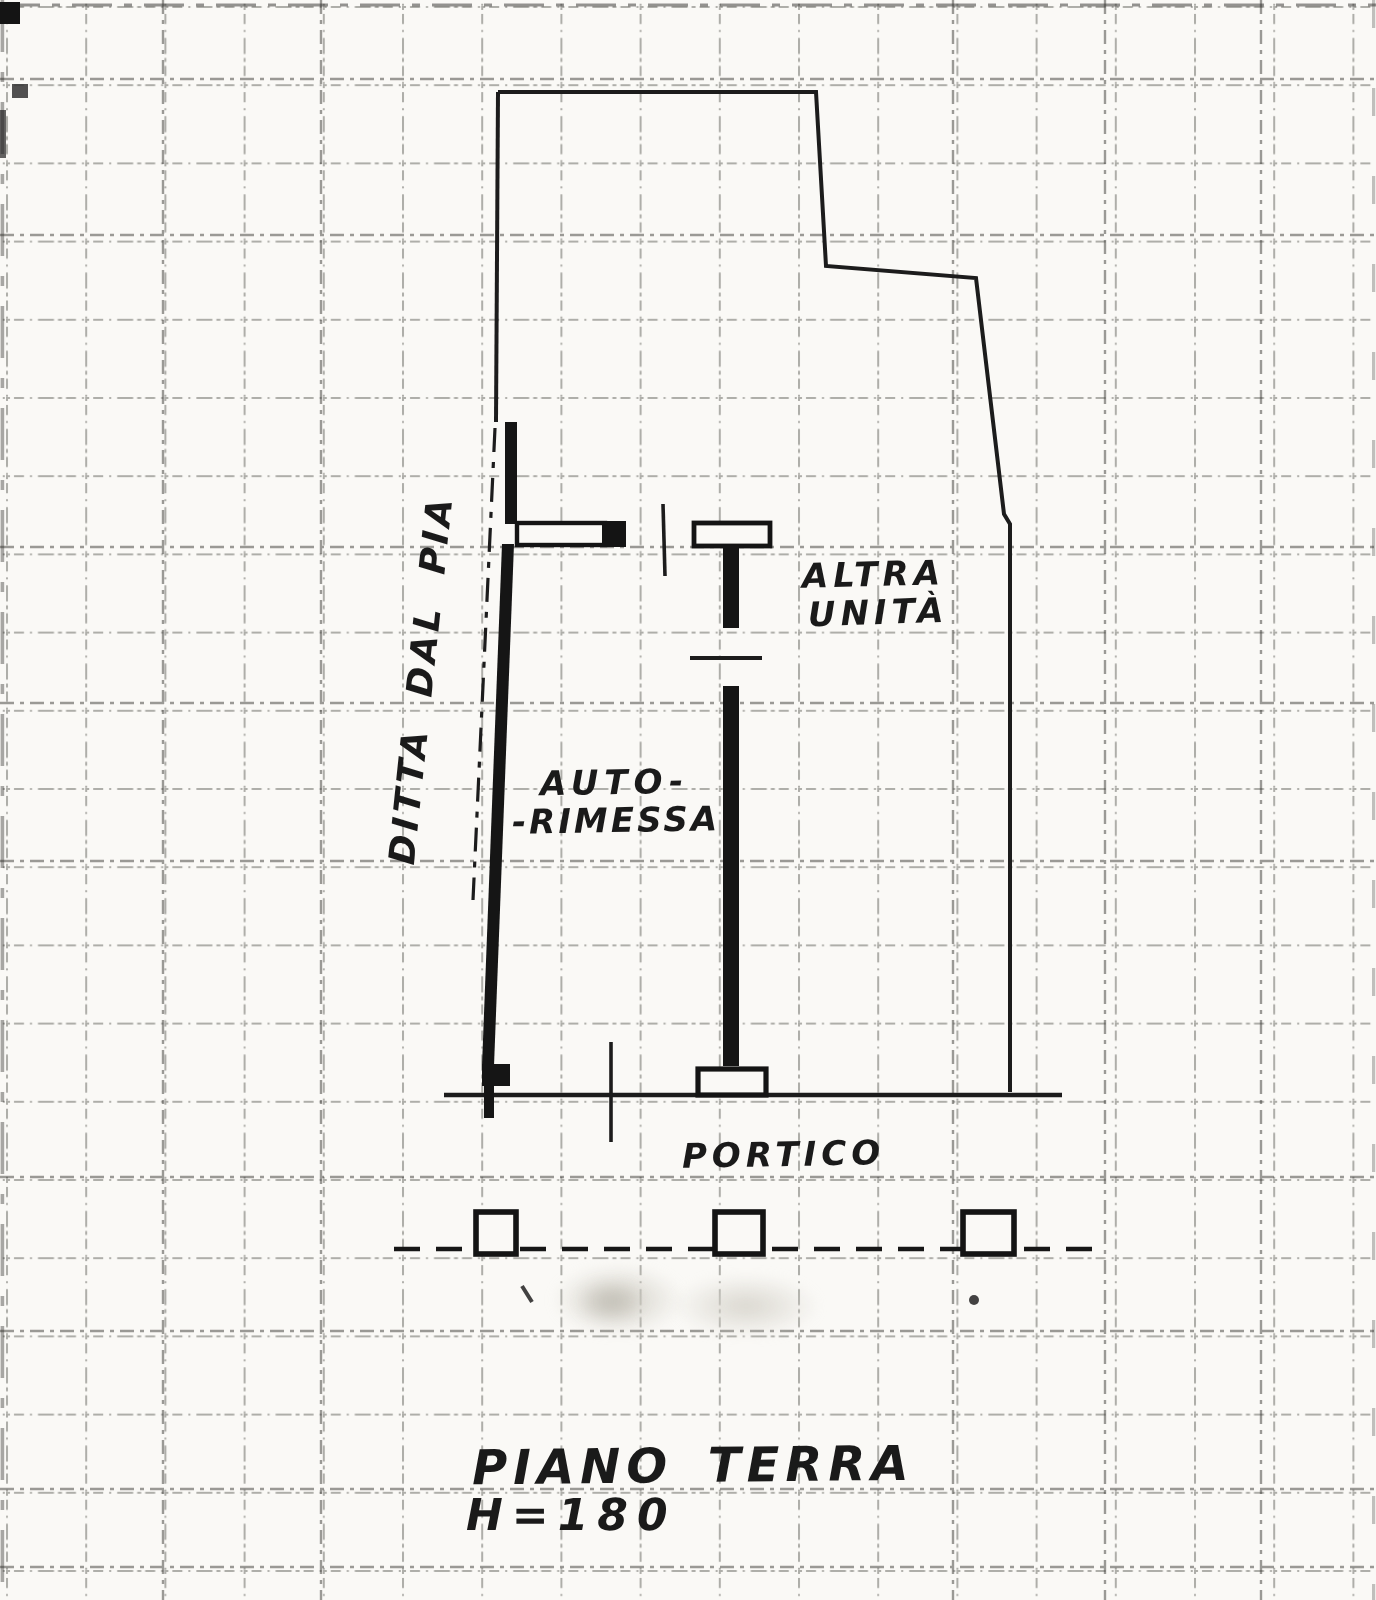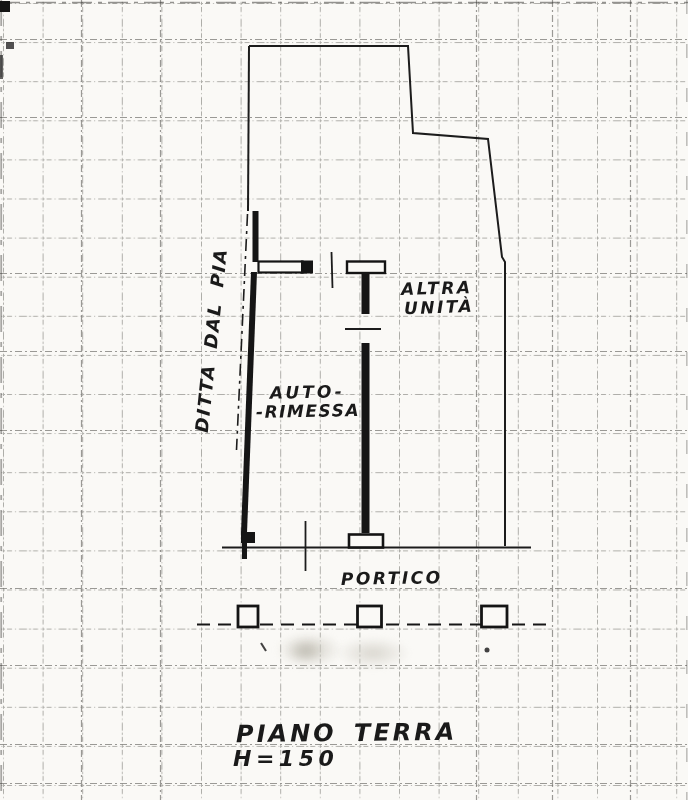--- a/index.html
+++ b/index.html
@@ -112,15 +112,15 @@
 
   <div class="lbl lbl-room lbl-altra1">ALTRA</div>
   <div class="lbl lbl-room lbl-altra2">UNITÀ</div>
 
   <div class="lbl lbl-auto1">AUTO-</div>
   <div class="lbl lbl-auto2">-RIMESSA</div>
 
   <div class="lbl lbl-portico">PORTICO</div>
 
   <div class="lbl lbl-title">PIANO TERRA</div>
-  <div class="lbl lbl-h">H=150</div>
+  <div class="lbl lbl-h">H=180</div>
 
 </div>
 
 </body></html>

